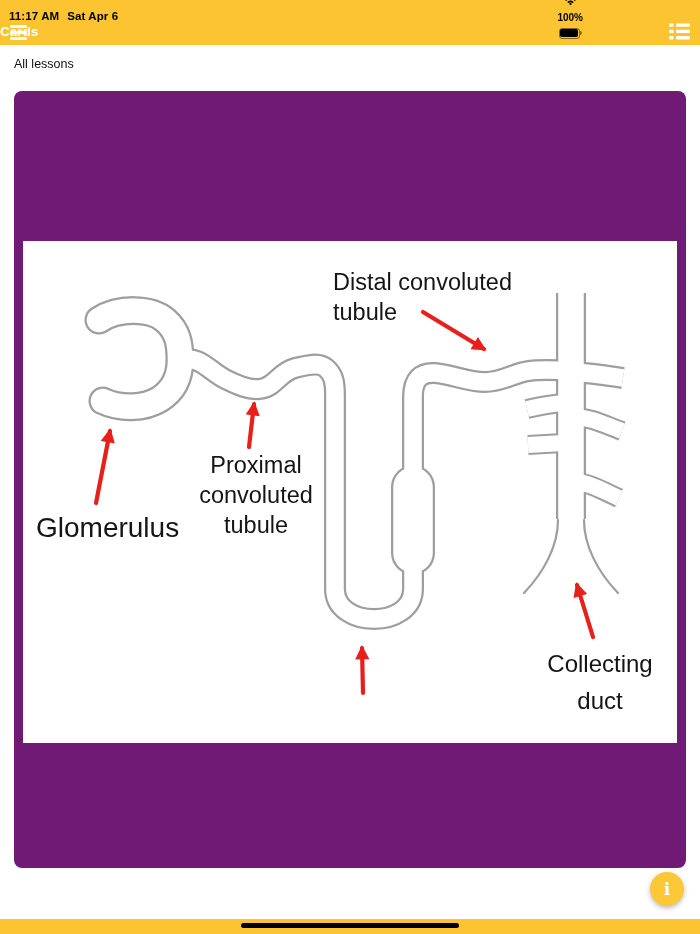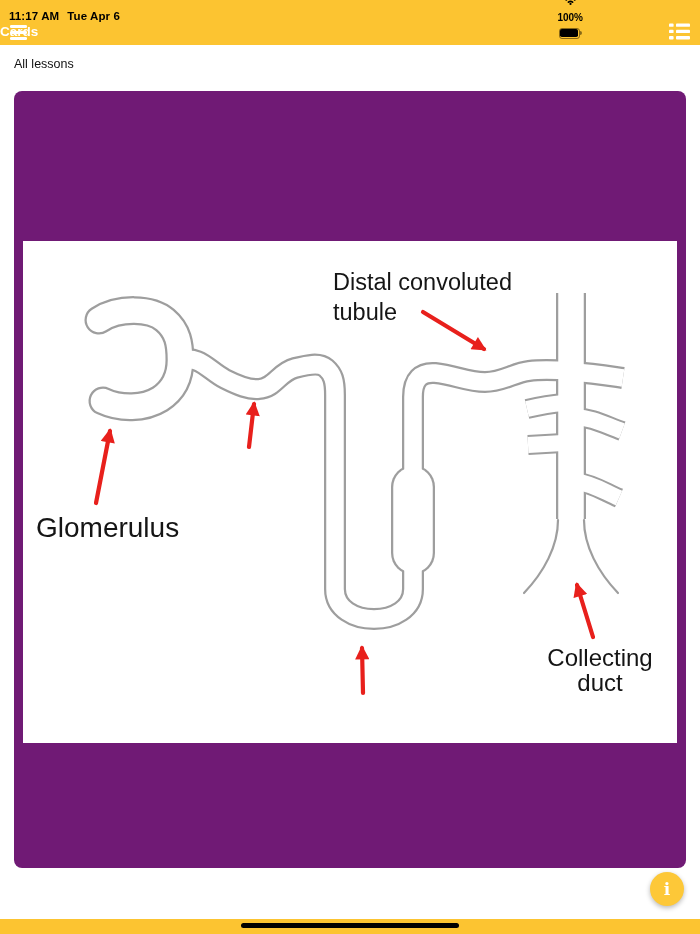--- a/index.html
+++ b/index.html
@@ -28,38 +28,38 @@
 
   
   .card { position:absolute; left:14px; top:91px; width:672px; height:777px; background:#701a75; border-radius:8px; }
   .panel { position:absolute; left:9px; top:150px; width:654px; height:502px; background:#fff; }
   .panel svg.diagram { position:absolute; left:0; top:0; }
   .lbl { position:absolute; color:#151515; }
   .lbl-distal { left:310px; top:26px; width:218px; font-size:23.5px; line-height:30px; }
   .lbl-glomerulus { left:13px; top:271px; font-size:28px; }
   .lbl-proximal { left:168px; top:209px; width:130px; text-align:center; font-size:23.5px; line-height:30px; }
   .lbl-loop { left:258px; top:449px; font-size:24px; }
-  .lbl-collecting { left:517px; top:404px; width:120px; text-align:center; font-size:24px; line-height:25px; }
+  .lbl-collecting { left:517px; top:404px; width:120px; text-align:center; font-size:24px; line-height:37px; }
 
   
   .info-btn { position:absolute; left:650px; top:872px; width:34px; height:34px; border-radius:50%; background:#fdc838; border:none; box-shadow:0 2px 5px rgba(0,0,0,.28); cursor:pointer; display:flex; align-items:center; justify-content:center; }
   .info-btn span { color:#fff; font-family:"DejaVu Serif", serif; font-weight:700; font-size:17px; line-height:1; }
 
   
   .bottom-bar { position:absolute; left:0; top:919px; width:700px; height:15px; background:#fcc431; }
   .home-indicator { position:absolute; left:241px; top:3.5px; width:218px; height:5px; border-radius:2.5px; background:#000; cursor:grab; }
 </style>
 </head>
 <body>
 
 <div class="topbar">
   <div class="status-row">
     <div class="status-left">
       <span>11:17 AM</span>
-      <span>Tue Apr 6</span>
+      <span>Sat Apr 6</span>
     </div>
     <div class="status-right">
       <span>
         <svg width="15" height="11" viewBox="0 0 15 11">
           <path d="M1,3.6 C3,1.6 5,0.9 7.5,0.9 C10,0.9 12,1.6 14,3.6" stroke="#000" stroke-width="1.7" fill="none" stroke-linecap="round"></path>
           <path d="M3.2,6 C4.5,4.8 5.9,4.2 7.5,4.2 C9.1,4.2 10.5,4.8 11.8,6" stroke="#000" stroke-width="1.7" fill="none" stroke-linecap="round"></path>
           <path d="M5.4,8.2 C6,7.7 6.7,7.4 7.5,7.4 C8.3,7.4 9,7.7 9.6,8.2" stroke="#000" stroke-width="1.7" fill="none" stroke-linecap="round"></path>
           <circle cx="7.5" cy="9.9" r="1.1" fill="#000"></circle>
         </svg>
       </span>
@@ -142,20 +142,21 @@
         <path d="M400,71 L461,108" marker-end="url(#ah)"></path>
         <path d="M73,262 L87,190" marker-end="url(#ah)"></path>
         <path d="M226,206 L231,163" marker-end="url(#ah)"></path>
         <path d="M340,452 L339,407" marker-end="url(#ah)"></path>
         <path d="M570,396 L554,344" marker-end="url(#ah)"></path>
       </g>
     </svg>
 
     <div class="lbl lbl-distal">Distal convoluted tubule</div>
     <div class="lbl lbl-glomerulus">Glomerulus</div>
+    <div class="lbl lbl-proximal">Proximal convoluted tubule</div>
     <div class="lbl lbl-collecting">Collecting duct</div>
   </div>
 </div>
 
 <button class="info-btn">
   <span>i</span>
 </button>
 
 <div class="bottom-bar">
   <div class="home-indicator"></div>

